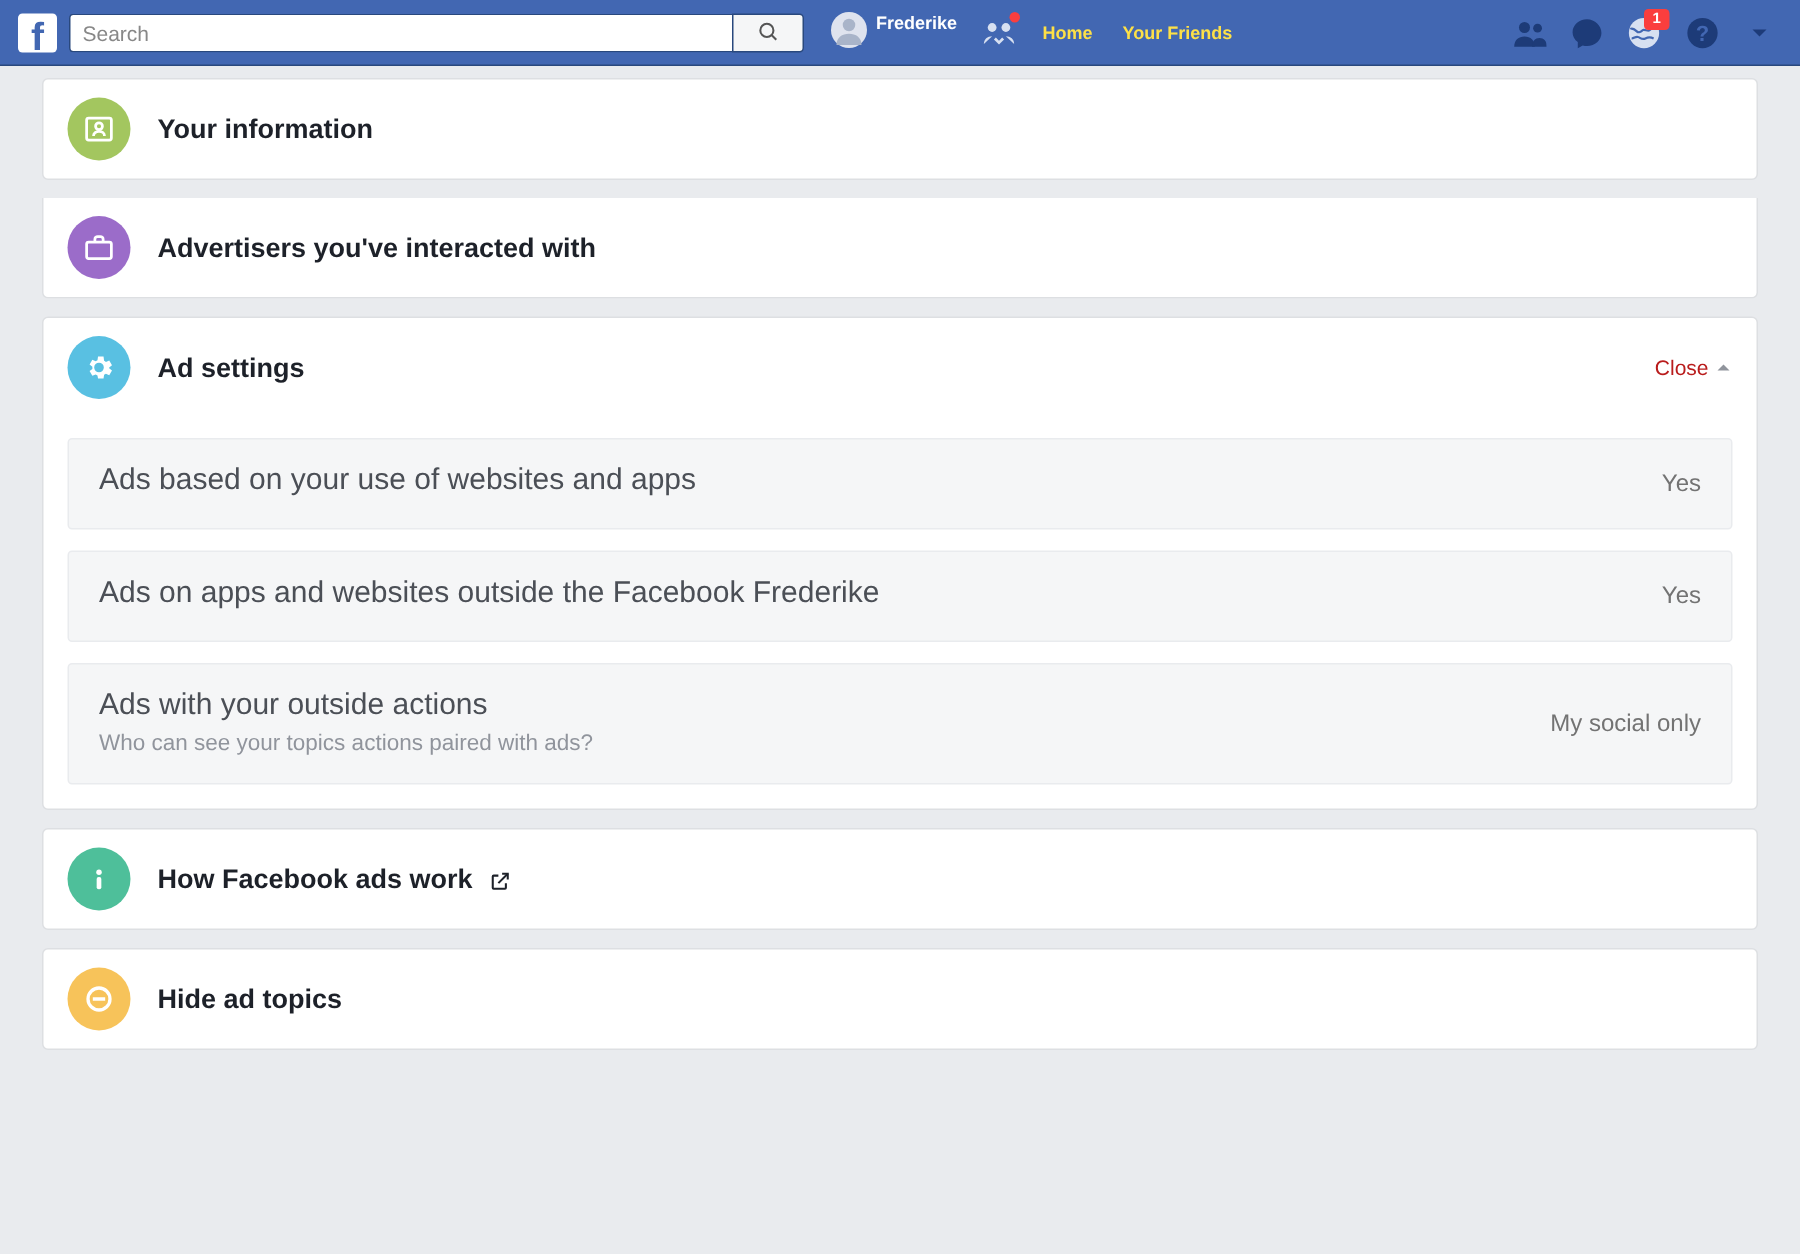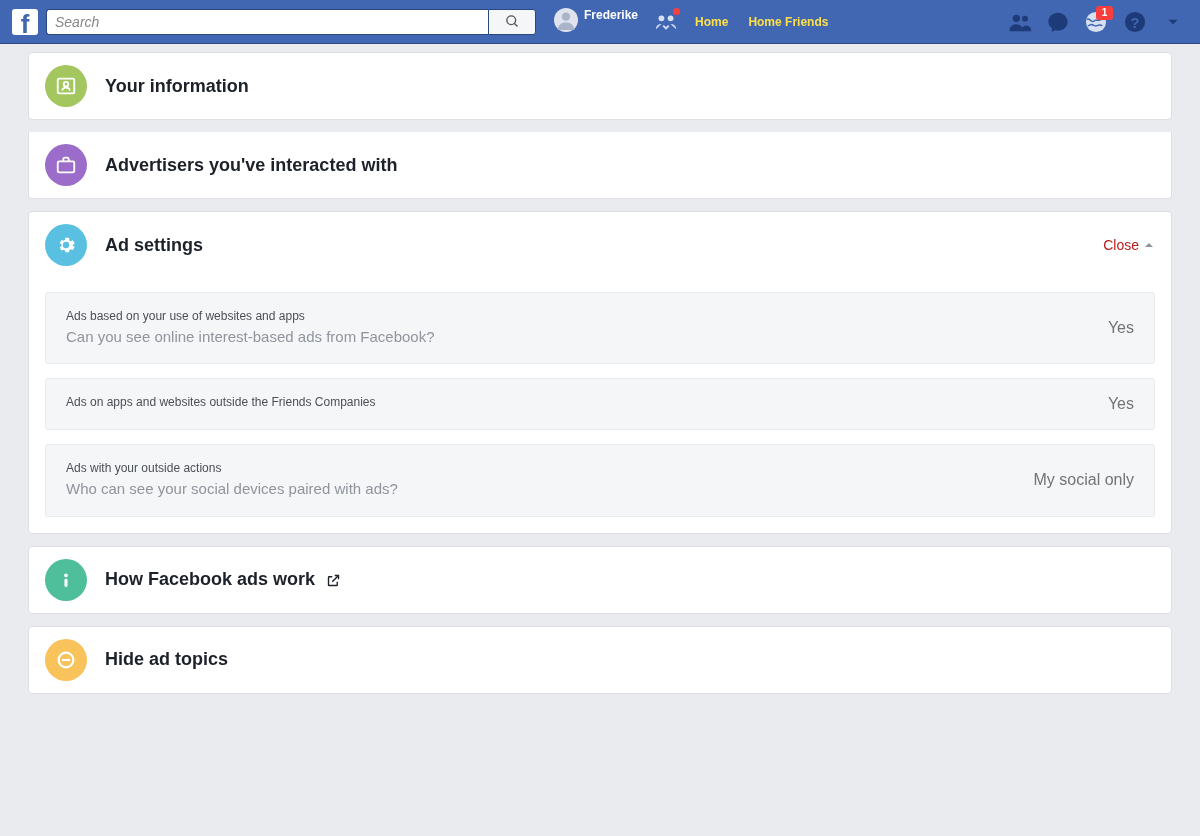--- a/index.html
+++ b/index.html
@@ -1,42 +1,42 @@
 <!DOCTYPE html>
 <html><head>
 <meta charset="utf-8">
 <style>
   html,body{margin:0;padding:0;font-family:Helvetica,Arial,sans-serif;background:#e9ebee;color:#1d2129;}
   body{width:1200px;height:836px;overflow:hidden;}
   
   .topbar{position:fixed;top:0;left:0;right:0;height:43px;background:#4267b2;border-bottom:1px solid #29487d;display:flex;align-items:center;padding:0 8px;z-index:10;}
   .fb-logo{width:26px;height:26px;background:#fff;color:#4267b2;font-weight:900;font-family:Arial,sans-serif;border-radius:3px;display:flex;align-items:flex-end;justify-content:center;margin:0 8px 0 4px;font-size:26px;line-height:22px;flex:0 0 auto;}
   .search-wrap{display:flex;align-items:stretch;height:26px;width:490px;}
-  .search-input{flex:1;border:1px solid #29487d;border-right:none;border-top-left-radius:3px;border-bottom-left-radius:3px;padding:0 8px;font-size:14px;color:#333;background:#fff;font-style:italic;}
+  .search-input{flex:1;border:1px solid #29487d;border-right:none;border-top-left-radius:3px;border-bottom-left-radius:3px;padding:0 8px;font-size:14px;color:#333;background:#fff;}
   .search-input::placeholder{color:#888;}
   .search-btn{width:46px;border:1px solid #29487d;border-top-right-radius:3px;border-bottom-right-radius:3px;background:#f5f6f7;display:flex;align-items:center;justify-content:center;cursor:pointer;}
   .profile-link{display:flex;align-items:flex-start;margin-left:10px;padding:0 8px;height:27px;border-radius:3px;color:#fff;font-weight:700;font-size:12px;cursor:pointer;}
   .profile-avatar{width:24px;height:24px;border-radius:50%;background:#dfe3ee;margin-right:6px;display:flex;align-items:center;justify-content:center;}
   .nav-icon-wrap{position:relative;width:26px;height:26px;margin:0 6px;display:flex;align-items:center;justify-content:center;cursor:pointer;}
   .nav-link{color:#fde047;font-weight:700;font-size:12px;padding:0 10px;height:27px;display:flex;align-items:center;cursor:pointer;}
   .nav-sep{width:1px;height:20px;}
   .icon-silhouette{width:22px;height:22px;fill:#1d3b78;}
   .icon-silhouette.light{fill:#d7e0f1;}
   .badge{position:absolute;top:-3px;right:-4px;background:#fa3e3e;color:#fff;font-size:10px;font-weight:700;border-radius:3px;min-width:13px;height:14px;line-height:14px;text-align:center;padding:0 2px;}
   
   .page{padding:52px 28px 0 28px;}
   .card{background:#fff;border:1px solid #dddfe2;border-radius:4px;margin-bottom:12px;}
   .card-header{display:flex;align-items:center;padding:12px 16px;cursor:pointer;}
   .card-icon{width:42px;height:42px;border-radius:50%;display:flex;align-items:center;justify-content:center;flex:0 0 auto;margin-right:18px;}
   .card-title{font-size:18px;font-weight:700;color:#1d2129;flex:1;}
   .card-close{color:#b91c1c;font-size:14px;display:flex;align-items:center;gap:4px;}
   .ad-body{padding:0 16px 16px 16px;}
   .setting-row{background:#f5f6f7;border:1px solid #e9ebee;border-radius:3px;padding:16px 20px;margin-top:14px;display:flex;align-items:center;cursor:pointer;}
   .setting-left{flex:1;padding-right:24px;}
-  .setting-title{font-size:12px;color:#4b4f56;margin-bottom:4px;}
+  .setting-title{font-size:20px;color:#4b4f56;margin-bottom:4px;}
   .setting-desc{font-size:15px;color:#90949c;line-height:1.35;}
   .setting-value{font-size:16px;color:#737373;white-space:nowrap;}
   .ext-icon{display:inline-flex;margin-left:6px;vertical-align:middle;}
   .spacer{flex:1;}
   svg{display:block;}
 </style>
 </head>
 <body>
 
 <div class="topbar">
@@ -69,21 +69,21 @@
         <circle cx="7" cy="8" r="3.2"></circle>
         <path d="M1 20c0-3.6 2.6-5.7 6-5.7"></path>
         <circle cx="17" cy="8" r="3.2"></circle>
         <path d="M23 20c0-3.6-2.6-5.7-6-5.7"></path>
         <path d="M9 16l3 3 3-3" stroke="#d7e0f1" stroke-width="2" fill="none"></path>
       </svg>
     <span class="badge" style="background:#fa3e3e;min-width:7px;width:7px;height:7px;padding:0;border-radius:50%;top:-1px;right:-1px;"></span>
   </div>
 
   <a class="nav-link">Home</a>
-  <a class="nav-link">Home Friends</a>
+  <a class="nav-link">Your Friends</a>
 
   <div class="nav-sep"></div>
   <div class="spacer"></div>
 
   <div class="nav-icon-wrap">
     <svg class="icon-silhouette" viewBox="0 0 24 24" width="24" height="24">
         <circle cx="8" cy="8" r="4"></circle>
         <path d="M0.5 22c0-5 3.3-7.5 7.5-7.5S15.5 17 15.5 22z"></path>
         <circle cx="17.5" cy="8.5" r="3.2"></circle>
         <path d="M13.5 22c0-4 2.3-6.3 5.4-6.3s5.4 2.3 5.4 6.3z"></path>
@@ -157,36 +157,35 @@
         <svg width="12" height="12" viewBox="0 0 24 24" fill="#90949c">
             <path d="M4 16l8-8 8 8z"></path>
           </svg>
       </div>
     </div>
     <div class="ad-body">
 
       <div class="setting-row">
         <div class="setting-left">
           <div class="setting-title">Ads based on your use of websites and apps</div>
-          <div class="setting-desc">Can you see online interest-based ads from Facebook?</div>
         </div>
         <div class="setting-value">Yes</div>
       </div>
 
       <div class="setting-row">
         <div class="setting-left">
-          <div class="setting-title">Ads on apps and websites outside the Friends Companies</div>
+          <div class="setting-title">Ads on apps and websites outside the Facebook Frederike</div>
         </div>
         <div class="setting-value">Yes</div>
       </div>
 
       <div class="setting-row">
         <div class="setting-left">
           <div class="setting-title">Ads with your outside actions</div>
-          <div class="setting-desc">Who can see your social devices paired with ads?</div>
+          <div class="setting-desc">Who can see your topics actions paired with ads?</div>
         </div>
         <div class="setting-value">My social only</div>
       </div>
 
     </div>
   </div>
 
   <div class="card">
     <div class="card-header">
       <div class="card-icon" style="background:#4ebf9a">

